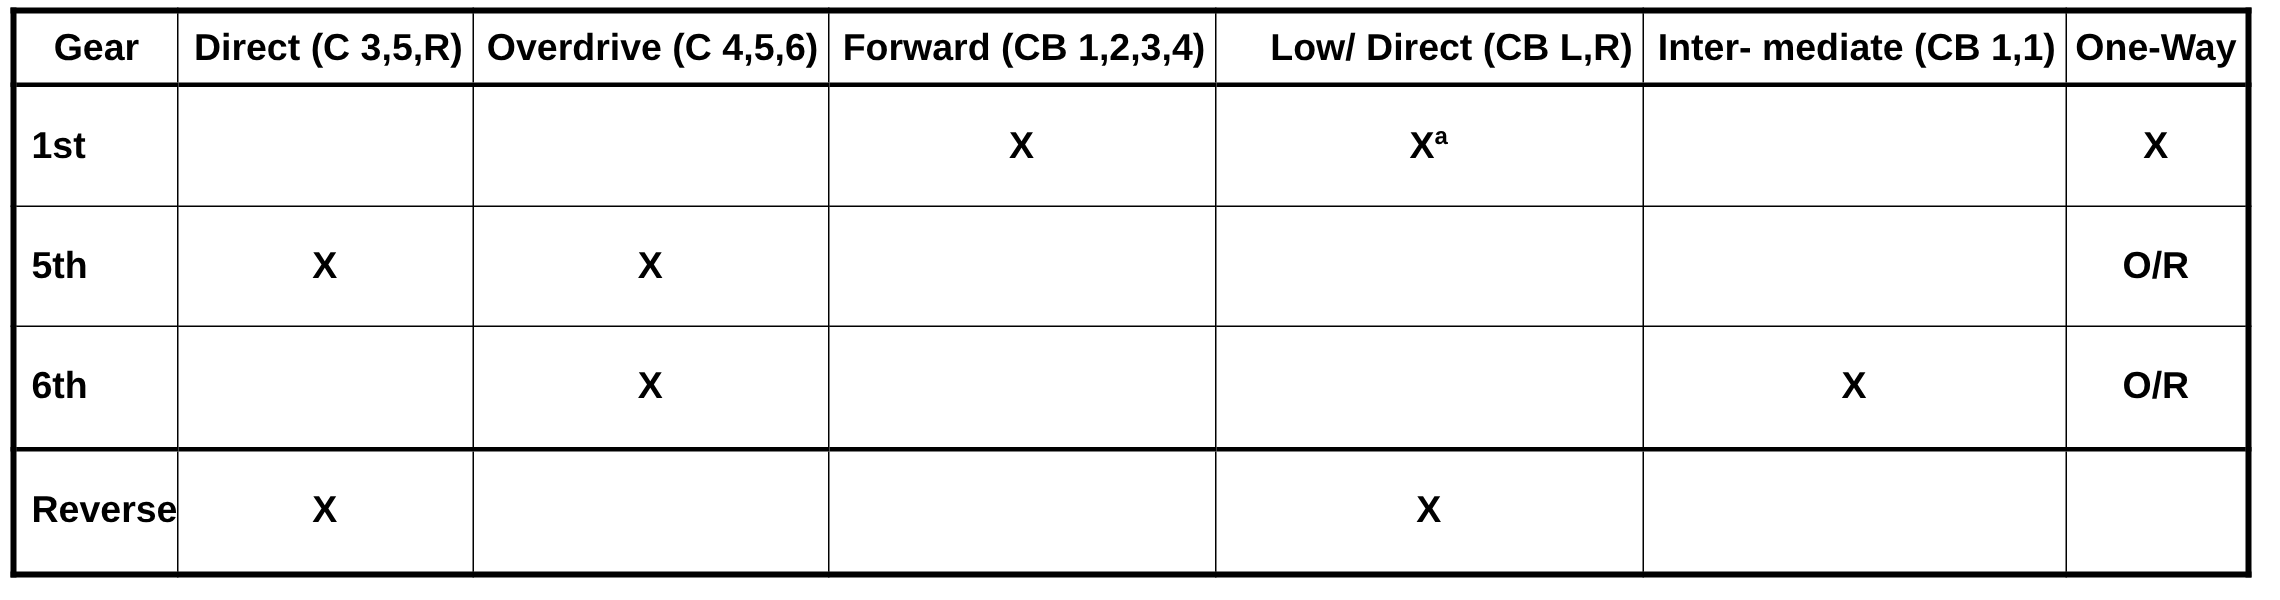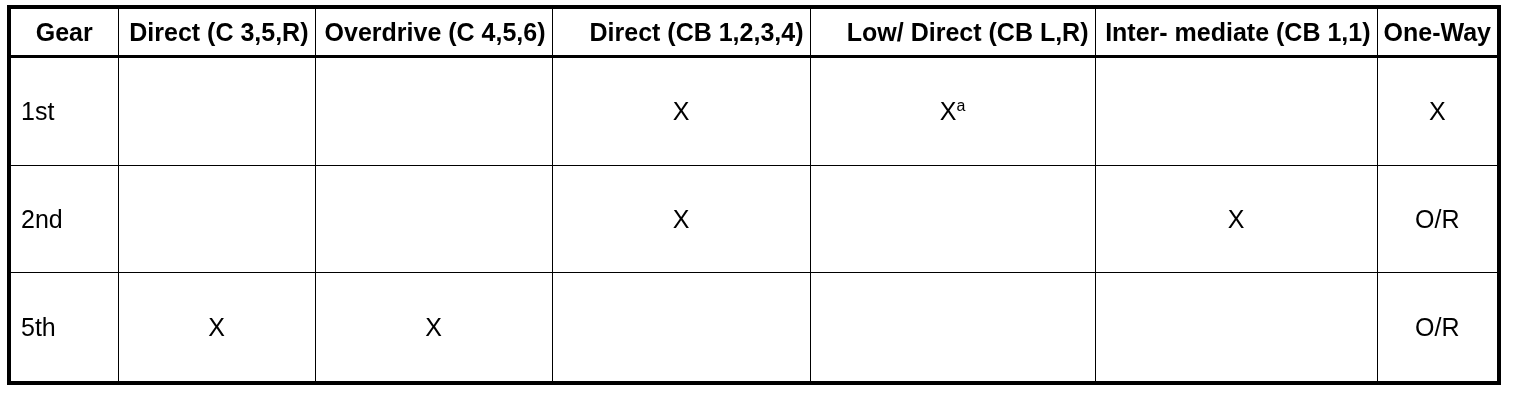--- a/index.html
+++ b/index.html
@@ -49,21 +49,21 @@
     text-align: right;
     height: 46px;
     border-bottom: 3px solid #000000;
   }
   tr.header-row th.col-gear {
     text-align: center;
   }
 
   
   tr.data-row td {
-    font-weight: normal;
+    font-weight: bold;
     text-align: center;
     height: 47px;
   }
   tr.data-row td.gear-label {
     text-align: left;
     padding-left: 10px;
   }
 
   
   tr.row-sep-top td {
@@ -99,49 +99,58 @@
         <col class="c3">
         <col class="c4">
         <col class="c5">
         <col class="c6">
     </colgroup>
     <thead>
       <tr class="header-row">
         <th class="col-gear">Gear</th>
         <th>Direct (C 3,5,R)</th>
         <th>Overdrive (C 4,5,6)</th>
-        <th>Direct (CB 1,2,3,4)</th>
+        <th>Forward (CB 1,2,3,4)</th>
         <th>Low/ Direct (CB L,R)</th>
         <th>Inter- mediate (CB 1,1)</th>
         <th>One-Way</th>
       </tr>
     </thead>
     <tbody id="table-body">
         <tr class="data-row">
           <td class="gear-label">1st</td>
           <td class="cell-empty"></td>
           <td class="cell-empty"></td>
           <td class="">X</td>
           <td class="">X<sup class="footnote-marker">a</sup></td>
           <td class="cell-empty"></td>
           <td class="">X</td>
         </tr>
         <tr class="data-row">
-          <td class="gear-label">2nd</td>
-          <td class="cell-empty"></td>
-          <td class="cell-empty"></td>
-          <td class="">X</td>
-          <td class="cell-empty"></td>
-          <td class="">X</td>
-          <td class="">O/R</td>
-        </tr>
-        <tr class="data-row">
           <td class="gear-label">5th</td>
           <td class="">X</td>
           <td class="">X</td>
           <td class="cell-empty"></td>
           <td class="cell-empty"></td>
           <td class="cell-empty"></td>
           <td class="">O/R</td>
         </tr>
+        <tr class="data-row">
+          <td class="gear-label">6th</td>
+          <td class="cell-empty"></td>
+          <td class="">X</td>
+          <td class="cell-empty"></td>
+          <td class="cell-empty"></td>
+          <td class="">X</td>
+          <td class="">O/R</td>
+        </tr>
+        <tr class="data-row row-sep-top">
+          <td class="gear-label">Reverse</td>
+          <td class="">X</td>
+          <td class="cell-empty"></td>
+          <td class="cell-empty"></td>
+          <td class="">X</td>
+          <td class="cell-empty"></td>
+          <td class="cell-empty"></td>
+        </tr>
       </tbody>
   </table>
 </div>
 
 </body></html>

